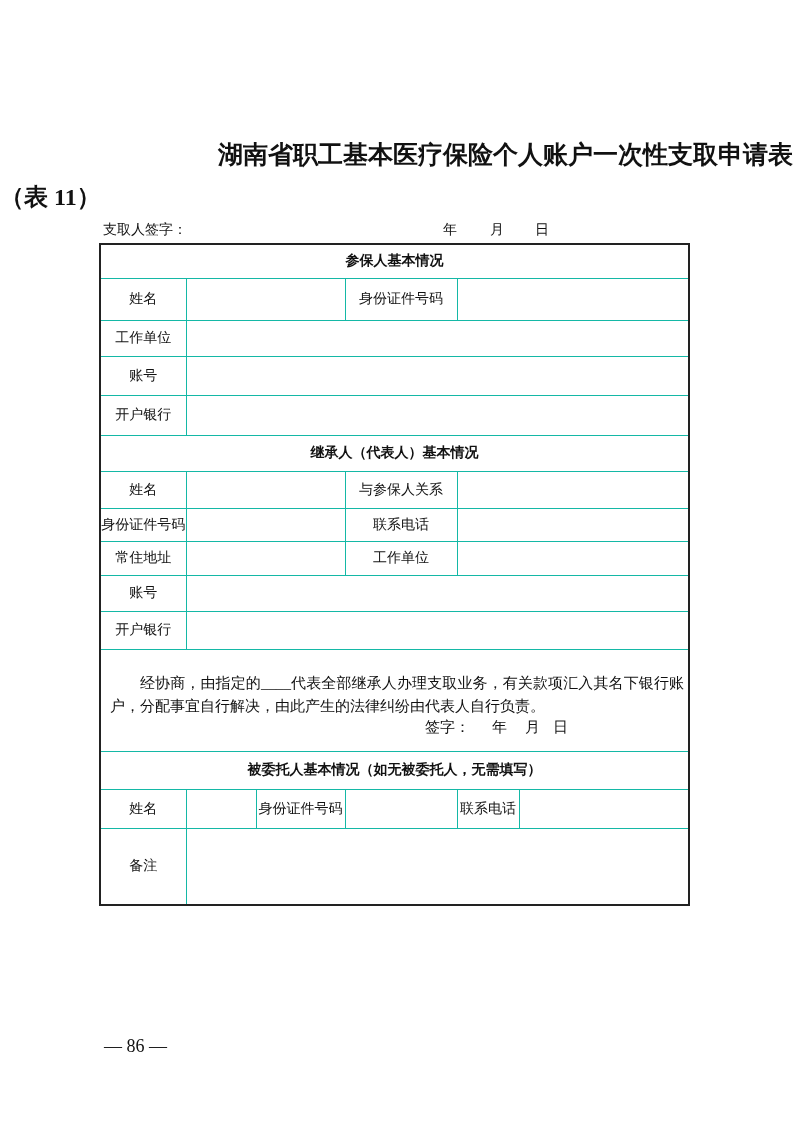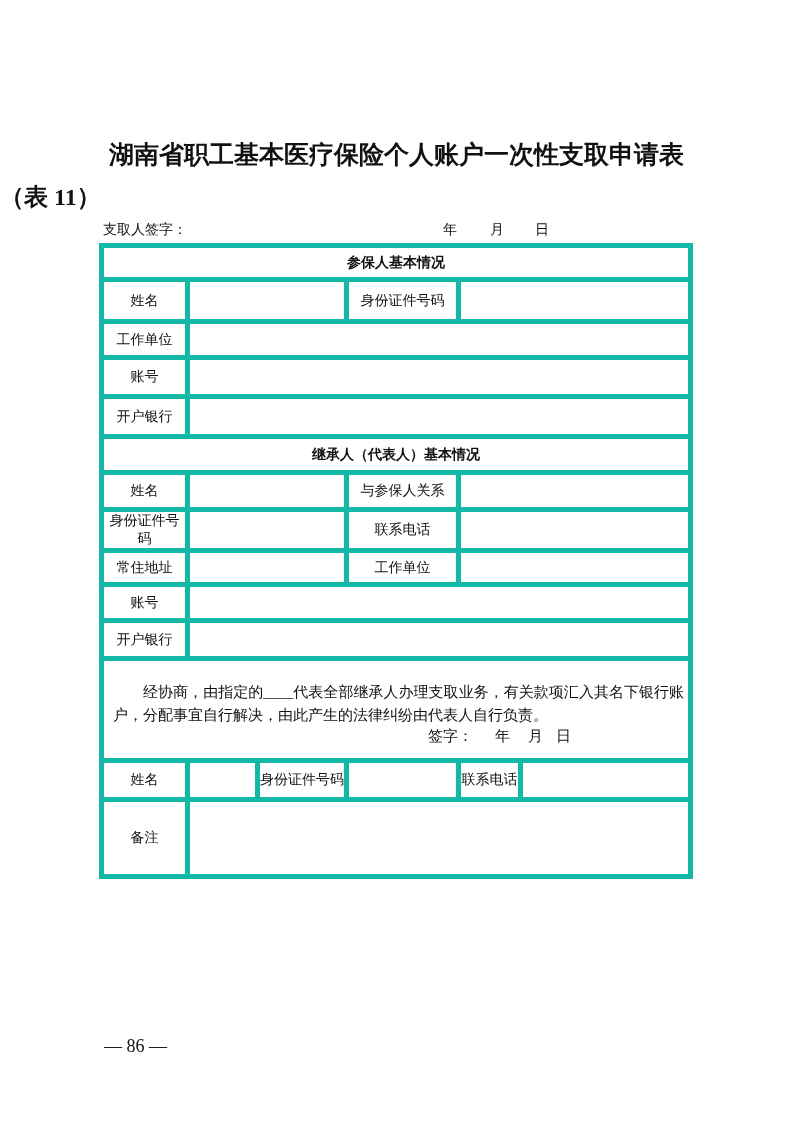--- a/index.html
+++ b/index.html
@@ -5,21 +5,21 @@
   * { box-sizing: border-box; margin: 0; padding: 0; }
   html, body { background: #ffffff; }
   body {
     width: 793px; height: 1122px;
     position: relative;
     font-family: "Liberation Serif", "DejaVu Serif", serif;
     color: #111111;
   }
   .page-title {
     position: absolute; top: 138px; left: 0; width: 100%;
-    text-align: center;
+    text-align: right;
     font-size: 25px; font-weight: bold; letter-spacing: 0px;
     white-space: nowrap;
   }
   .page-subtitle {
     position: absolute; top: 181px; left: 0; width: 100%;
     text-align: left;
     font-size: 24px; font-weight: bold;
   }
   .top-line {
     position: absolute; top: 221px; left: 0; width: 100%; height: 20px;
@@ -28,21 +28,21 @@
   .top-line .lbl { position: absolute; left: 103px; top: 0; }
   .top-line .ymd { position: absolute; top: 0; }
   .form-table {
     position: absolute; top: 243px; left: 99px;
     width: 589px;
     border-collapse: collapse;
     table-layout: fixed;
     border: 2px solid #222222;
   }
   .form-table td {
-    border: 5px solid #14b8a6;
+    border: 1px solid #14b8a6;
     font-size: 14px;
     text-align: center;
     vertical-align: middle;
     padding: 0;
     overflow: hidden;
   }
   .sec-header { font-weight: bold; font-size: 15px; }
   tr.h34 { height: 34px; }  tr.h42 { height: 42px; }
   tr.h39 { height: 39px; }  tr.h36 { height: 36px; }
   tr.h40 { height: 40px; }  tr.h37 { height: 37px; }
@@ -150,20 +150,23 @@
       <p class="agr">经协商，由指定的____代表全部继承人办理支取业务，有关款项汇入其名下银行账户，分配事宜自行解决，由此产生的法律纠纷由代表人自行负责。</p>
       <div class="sign-row">
         <span class="s" style="left:324px">签字：</span>
         <span class="s" style="left:391px">年</span>
         <span class="s" style="left:424px">月</span>
         <span class="s" style="left:452px">日</span>
       </div>
     </td>
   </tr>
 
+  <tr class="h38">
+    <td colspan="6" class="sec-header">被委托人基本情况（如无被委托人，无需填写）</td>
+  </tr>
   <tr class="h39">
     <td>姓名</td>
     <td></td>
     <td>身份证件号码</td>
     <td></td>
     <td>联系电话</td>
     <td></td>
   </tr>
   <tr class="h77">
     <td>备注</td>

